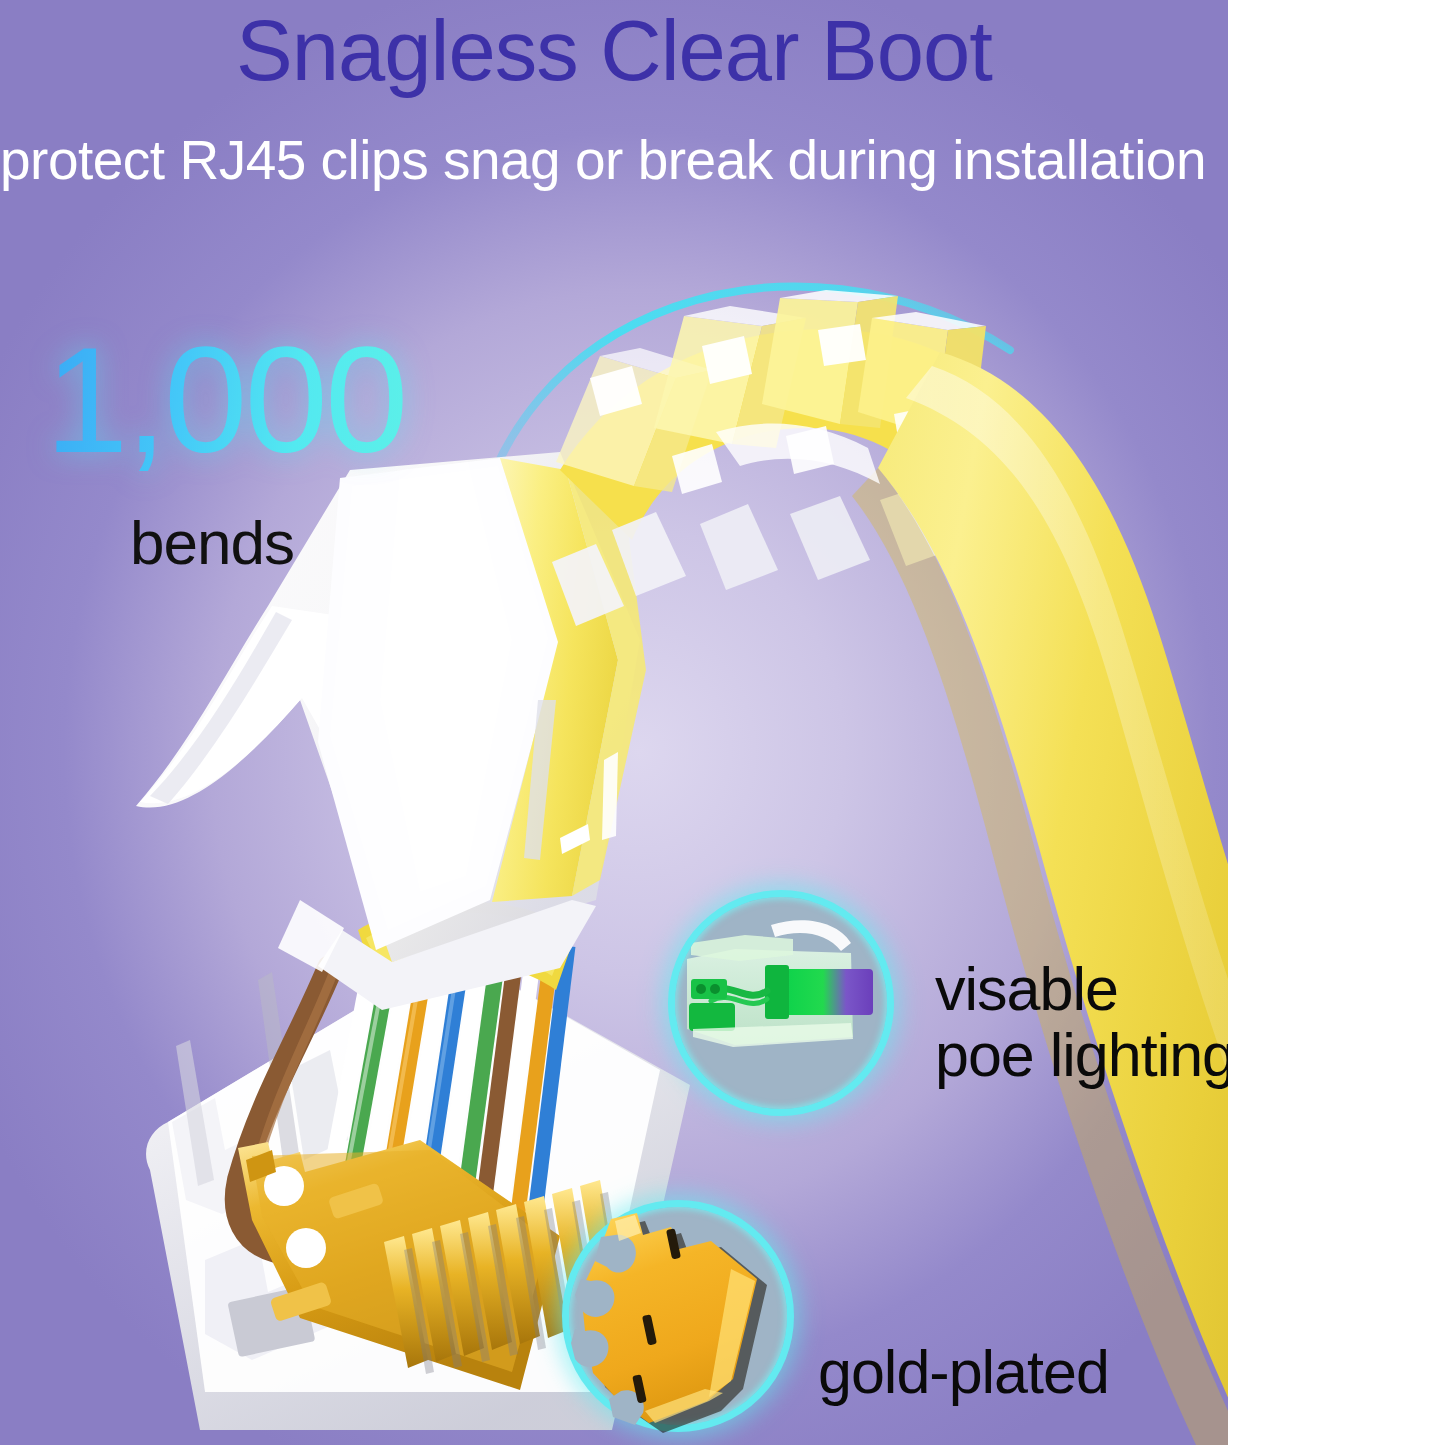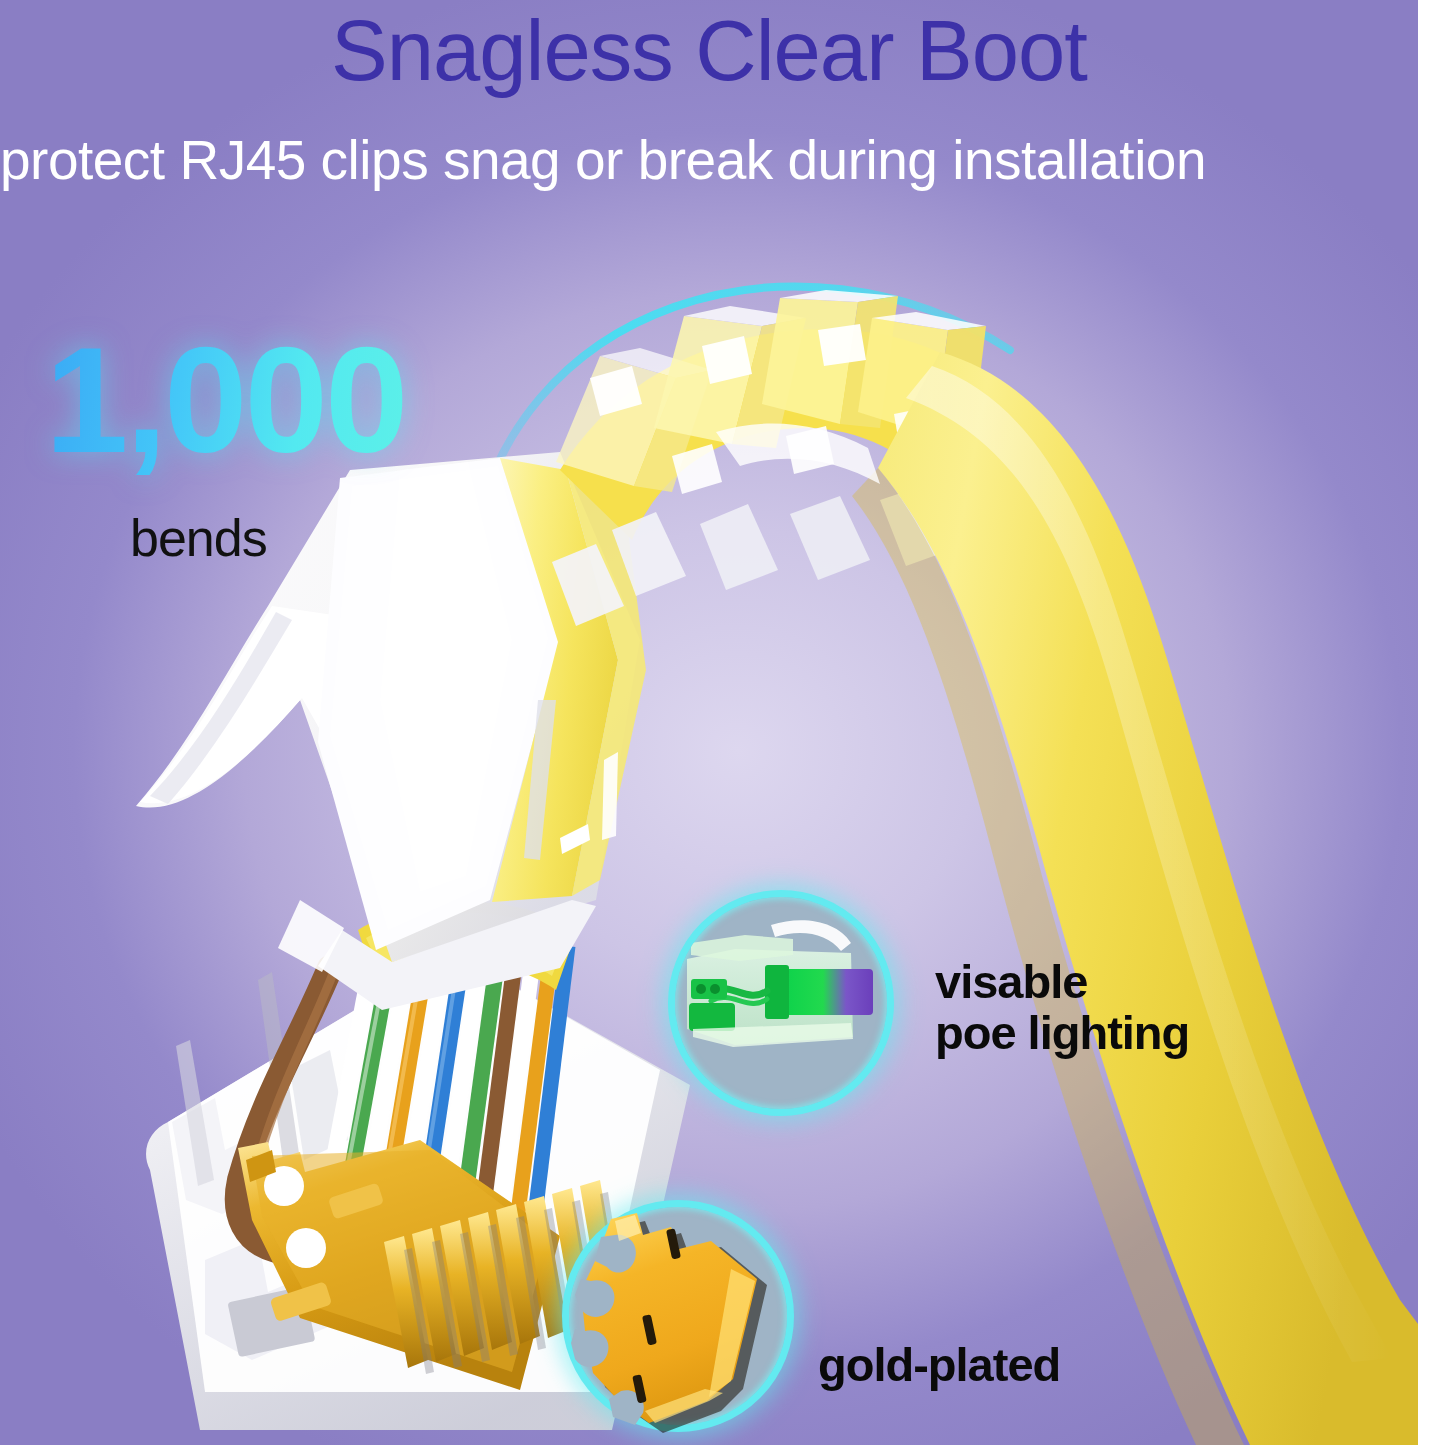--- a/index.html
+++ b/index.html
@@ -1,20 +1,20 @@
 <!DOCTYPE html>
 <html><head>
 <meta charset="utf-8">
 <style>
   html,body{margin:0;padding:0;background:#fff;}
   body{font-family:"Liberation Sans","DejaVu Sans",sans-serif;}
 
   #stage{
     position:relative;
-    width:1418px;height:1445px;
+    width:1228px;height:1445px;
     overflow:hidden;
     background:
       radial-gradient(ellipse 60% 55% at 52% 52%, #ddd7ef 0%, #cdc5e6 28%, #b3a8d8 58%, #9489cb 78%, #8a7ec4 100%);
   }
 
   
   .title{
     position:absolute;left:0;right:0;top:8px;
     text-align:center;
     font-size:85px;line-height:1.0;
@@ -30,29 +30,29 @@
     font-weight:400;
     letter-spacing:-0.5px;
     color:#ffffff;
     white-space:nowrap;
   }
 
   
   .stat-num{
     position:absolute;left:45px;top:325px;
     font-size:150px;line-height:1;
-    font-weight:700;letter-spacing:-3px;
+    font-weight:400;letter-spacing:-3px;
     background:linear-gradient(100deg,#3aa9f5 0%,#44c8f8 38%,#53e9f0 70%,#5cf0e8 100%);
     -webkit-background-clip:text;background-clip:text;
     color:transparent;-webkit-text-fill-color:transparent;
     filter:drop-shadow(0 0 14px rgba(90,225,245,.55));
   }
   .stat-label{
     position:absolute;left:130px;top:512px;
-    font-size:52px;line-height:1;font-weight:400;
+    font-size:62px;line-height:1;font-weight:400;
     color:#111;letter-spacing:-1px;
   }
 
   
   .arc{position:absolute;left:0;top:0;width:1445px;height:1445px;pointer-events:none;}
 
   
   .assembly{position:absolute;left:0;top:0;width:1445px;height:1445px;}
 
   
@@ -61,22 +61,22 @@
     position:absolute;border-radius:50%;
     background:#9fb4c6;
     border:7px solid #63eaf0;
     box-shadow:0 0 22px 6px rgba(96,235,240,.55), 0 0 6px 2px rgba(120,245,250,.7) inset;
     overflow:hidden;
   }
   .circ.nohide{overflow:visible;}
   .callout-text{
     position:absolute;
     color:#0a0a0a;
-    font-size:47px;line-height:1.08;
-    font-weight:700;letter-spacing:-1px;
+    font-size:61px;line-height:1.08;
+    font-weight:400;letter-spacing:-1px;
     white-space:nowrap;
   }
 
   .poe-circ{left:668px;top:890px;width:212px;height:212px;}
   .poe-text{left:935px;top:957px;}
 
   .gold-circ{left:562px;top:1200px;width:218px;height:218px;}
   .gold-text{left:818px;top:1340px;text-align:center;}
 
   .mini{position:absolute;left:0;top:0;width:100%;height:100%;}

